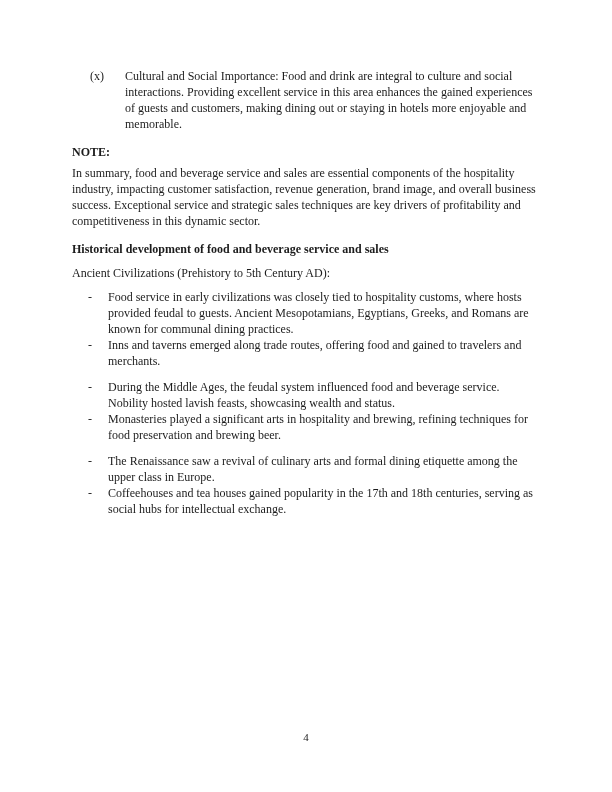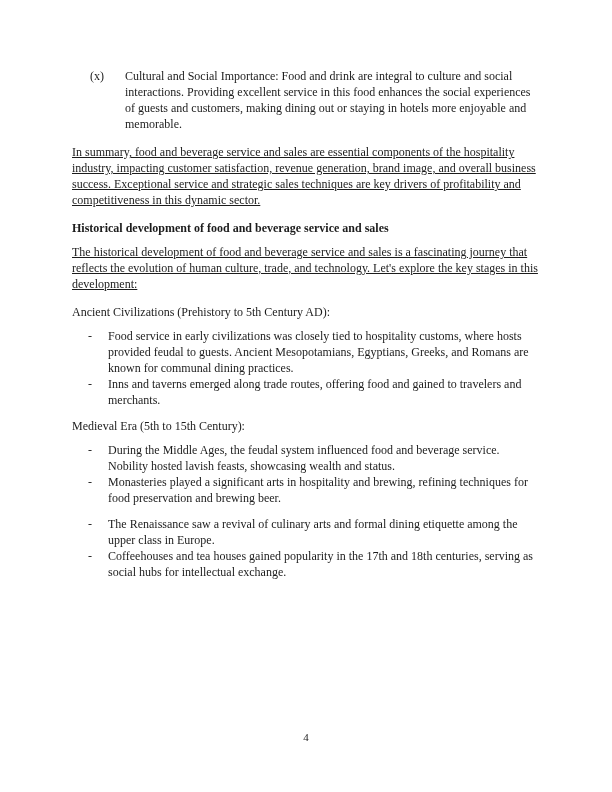--- a/index.html
+++ b/index.html
@@ -32,21 +32,20 @@
   }
   .hang-item-indent {
     padding-left: 18px;
   }
   .note-heading {
     font-weight: bold;
     margin-bottom: 5px;
   }
   .para {
     margin-bottom: 12px;
-    text-decoration: underline;
   }
   .section-heading {
     font-weight: bold;
     margin-bottom: 8px;
   }
   .era-title {
     margin-bottom: 8px;
   }
   .dash-list {
     padding-left: 16px;
@@ -69,41 +68,40 @@
   }
 </style>
 </head>
 <body>
 
 <div class="page">
   <div class="content">
 
     <div class="hang-item hang-item-indent">
       <span class="hang-label">(x)</span>
-      <span>Cultural and Social Importance: Food and drink are integral to culture and social interactions. Providing excellent service in this food enhances the social experiences of guests and customers, making dining out or staying in hotels more enjoyable and memorable.</span>
+      <span>Cultural and Social Importance: Food and drink are integral to culture and social interactions. Providing excellent service in this area enhances the gained experiences of guests and customers, making dining out or staying in hotels more enjoyable and memorable.</span>
     </div>
 
+    <div class="note-heading">NOTE:</div>
     <div class="para">In summary, food and beverage service and sales are essential components of the hospitality industry, impacting customer satisfaction, revenue generation, brand image, and overall business success. Exceptional service and strategic sales techniques are key drivers of profitability and competitiveness in this dynamic sector.</div>
 
     <div class="section-heading">Historical development of food and beverage service and sales</div>
-    <div class="para">The historical development of food and beverage service and sales is a fascinating journey that reflects the evolution of human culture, trade, and technology. Let's explore the key stages in this development:</div>
 
     <div class="era-title">Ancient Civilizations (Prehistory to 5th Century AD):</div>
     <div class="dash-list">
       <div class="dash-item">
         <span class="dash-marker">-</span>
         <span>Food service in early civilizations was closely tied to hospitality customs, where hosts provided feudal to guests. Ancient Mesopotamians, Egyptians, Greeks, and Romans are known for communal dining practices.</span>
       </div>
       <div class="dash-item">
         <span class="dash-marker">-</span>
         <span>Inns and taverns emerged along trade routes, offering food and gained to travelers and merchants.</span>
       </div>
     </div>
 
-    <div class="era-title">Medieval Era (5th to 15th Century):</div>
     <div class="dash-list">
       <div class="dash-item">
         <span class="dash-marker">-</span>
         <span>During the Middle Ages, the feudal system influenced food and beverage service. Nobility hosted lavish feasts, showcasing wealth and status.</span>
       </div>
       <div class="dash-item">
         <span class="dash-marker">-</span>
         <span>Monasteries played a significant arts in hospitality and brewing, refining techniques for food preservation and brewing beer.</span>
       </div>
     </div>

